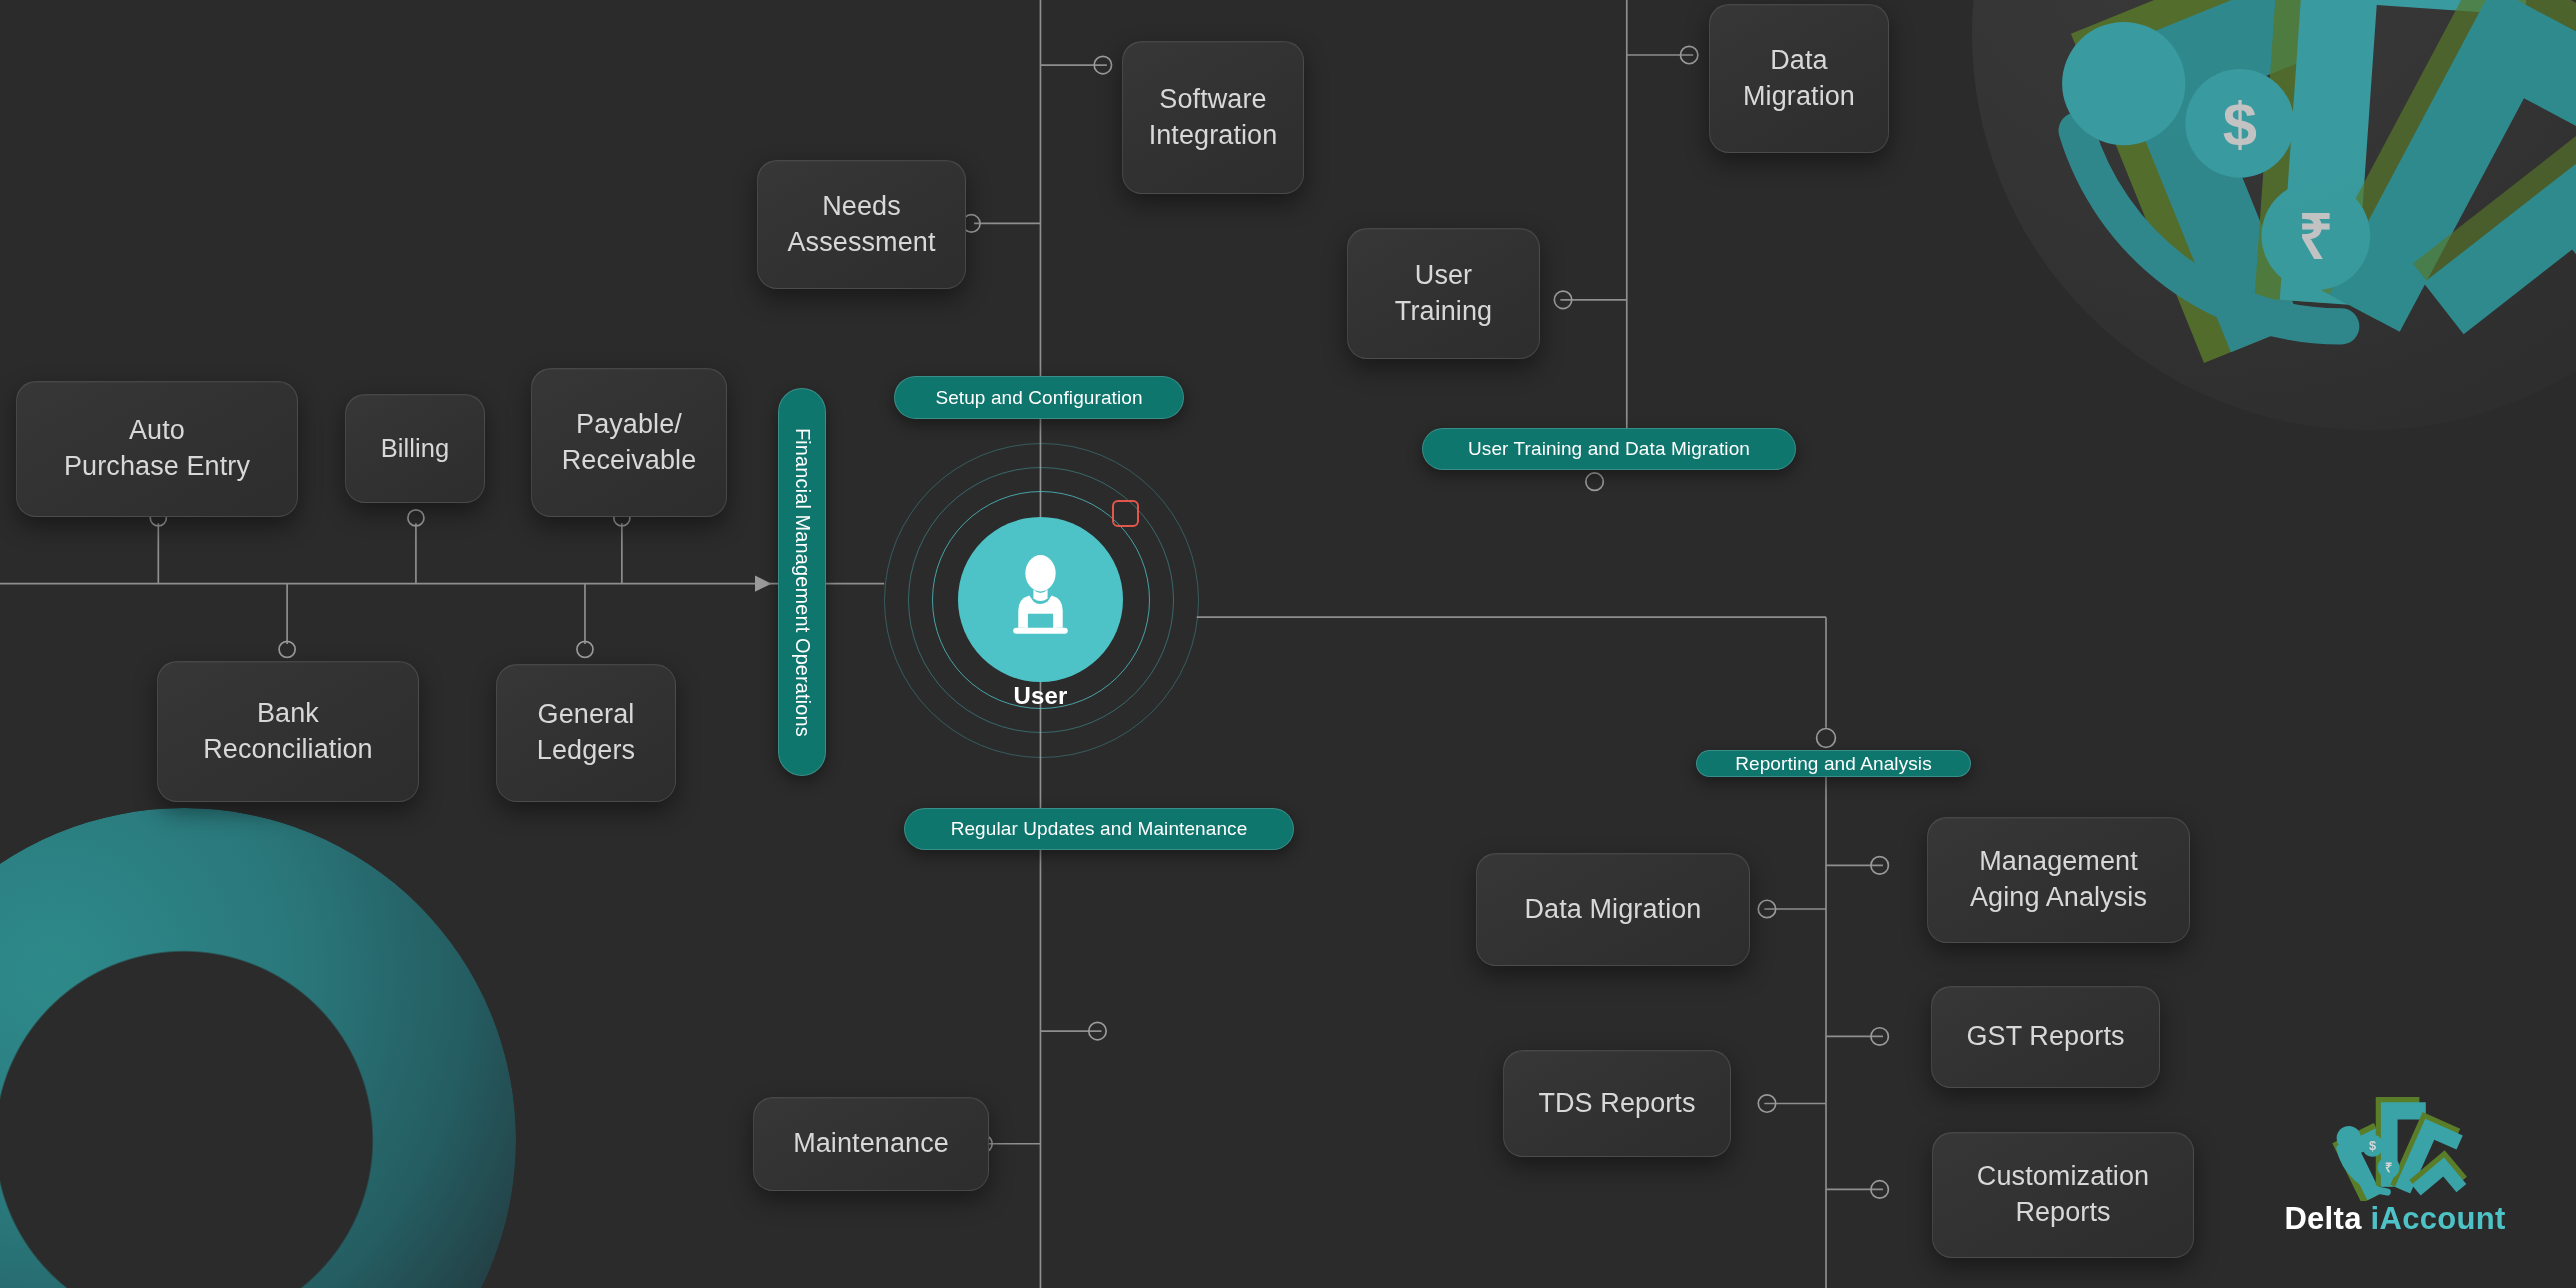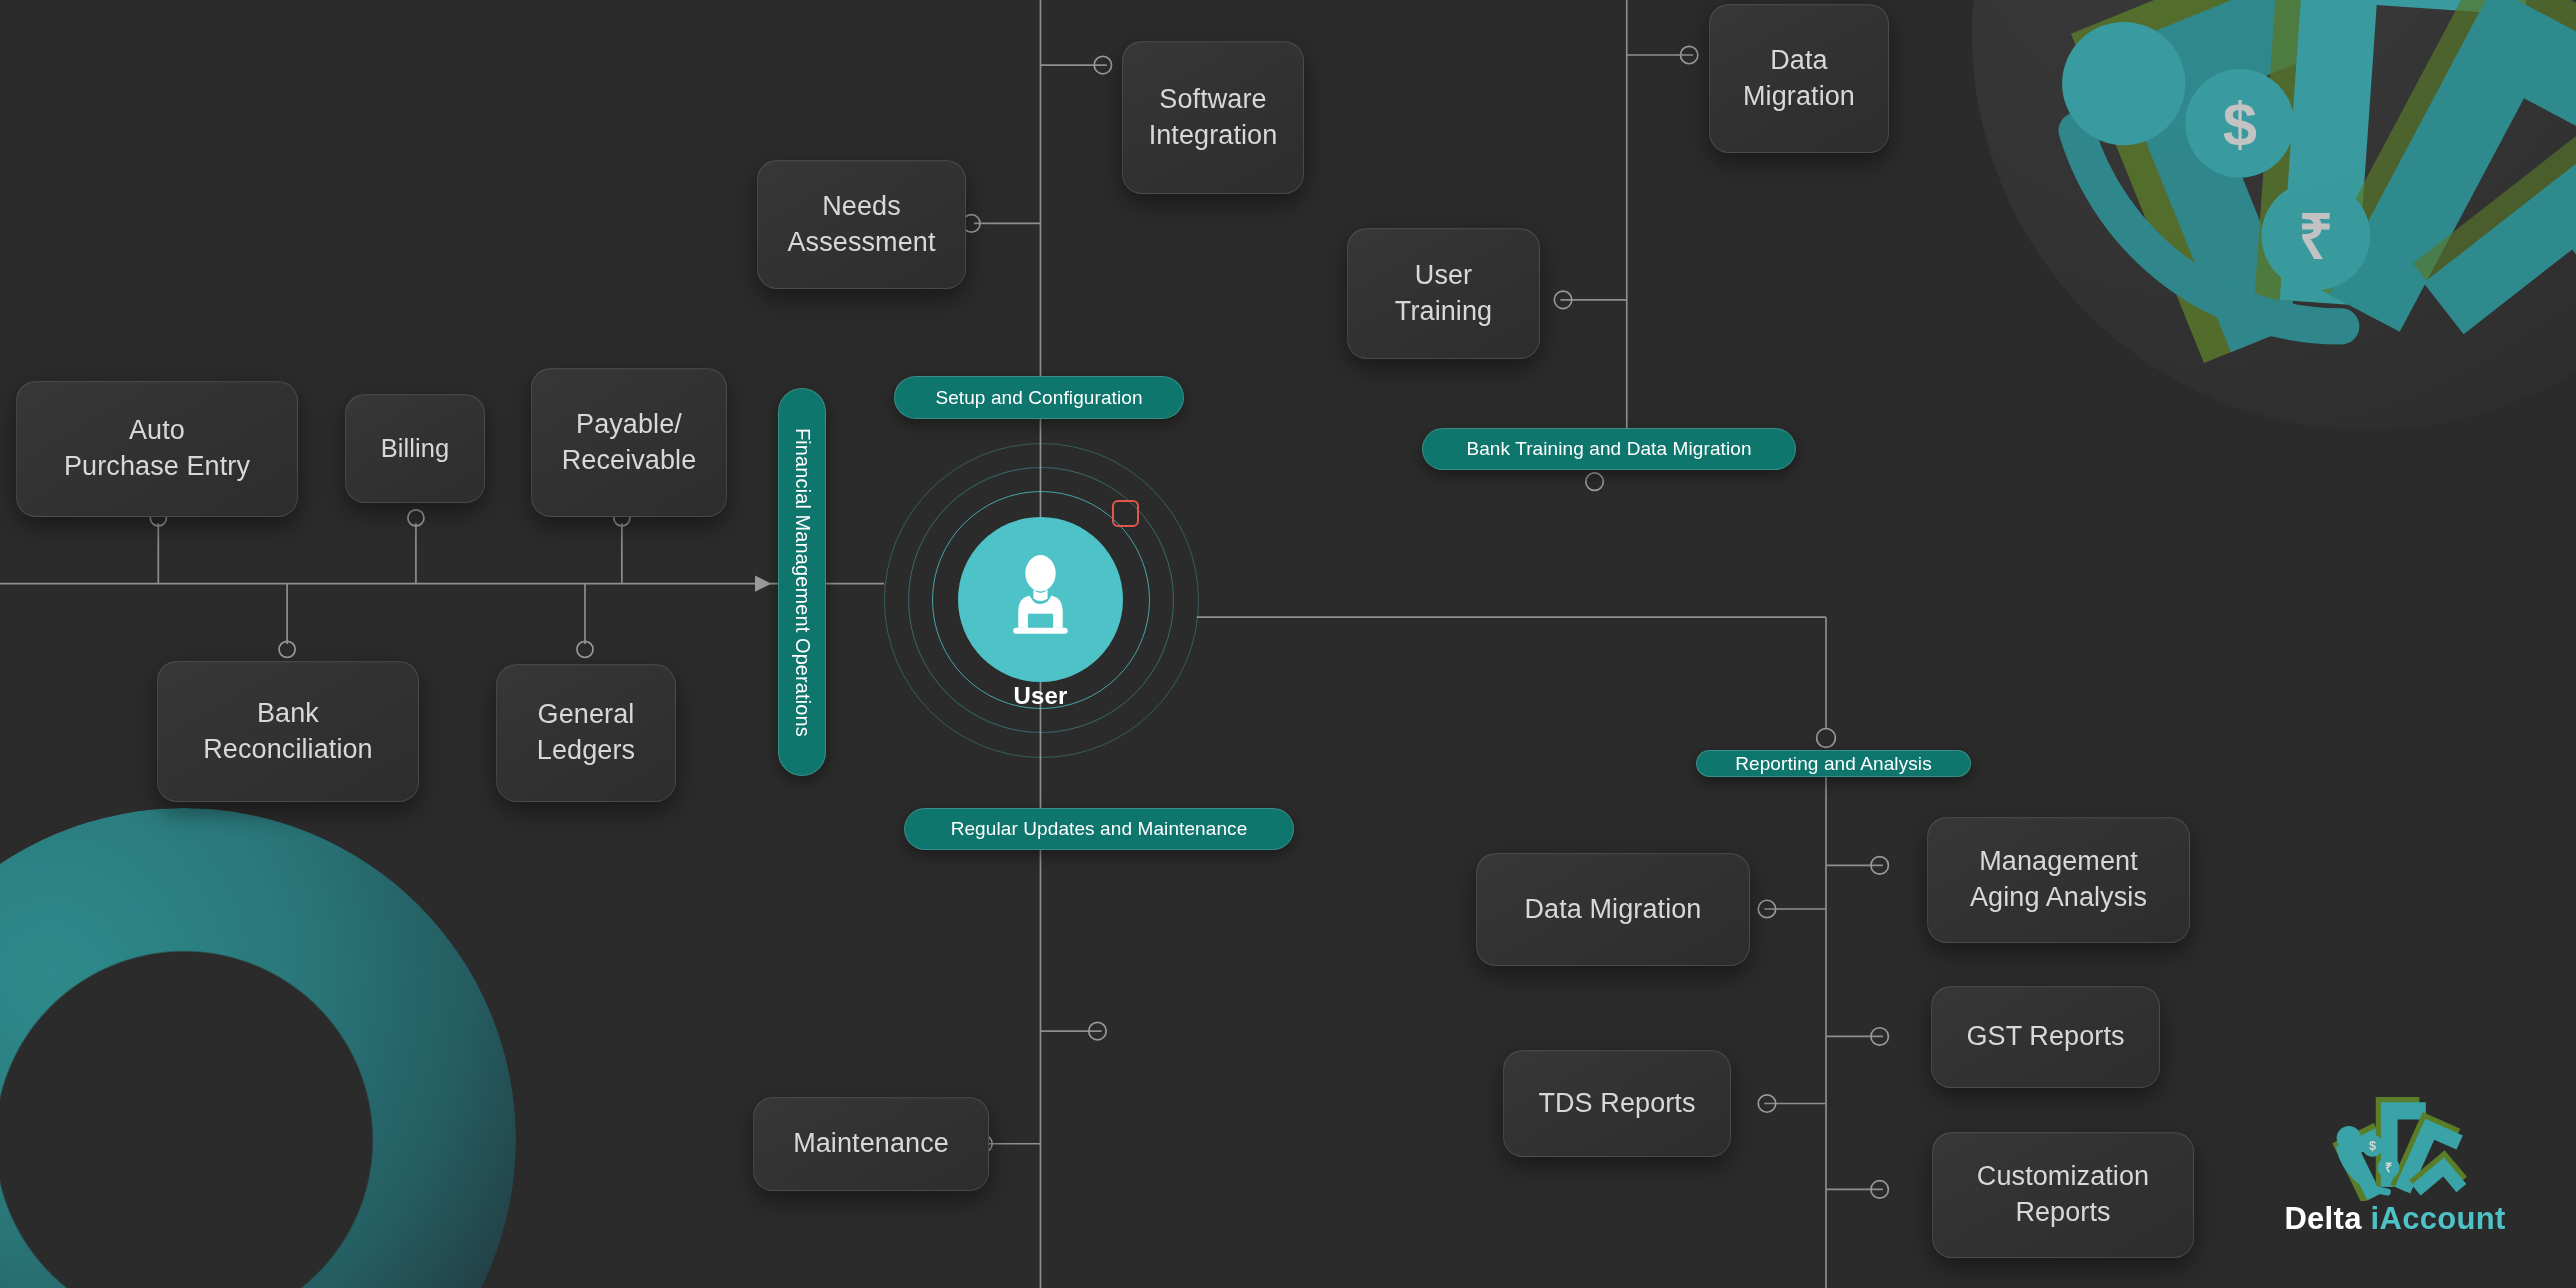--- a/index.html
+++ b/index.html
@@ -204,21 +204,21 @@
     <span style="white-space:pre-line">User
 Training</span>
   </div>
 
   <div class="node" style="left:1709px;top:4px;width:180px;height:149px;">
     <span style="white-space:pre-line">Data
 Migration</span>
   </div>
 
   <div class="pill" style="left:1422px;top:428px;width:374px;height:42px;">
-    <span>Bank Training and Data Migration</span>
+    <span>User Training and Data Migration</span>
   </div>
 
   <div class="pill" style="left:1696px;top:750px;width:275px;height:27px;">
     <span>Reporting and Analysis</span>
   </div>
 
   <div class="node" style="left:1476px;top:853px;width:274px;height:113px;">
     <span style="white-space:pre-line">Data Migration</span>
   </div>
 

